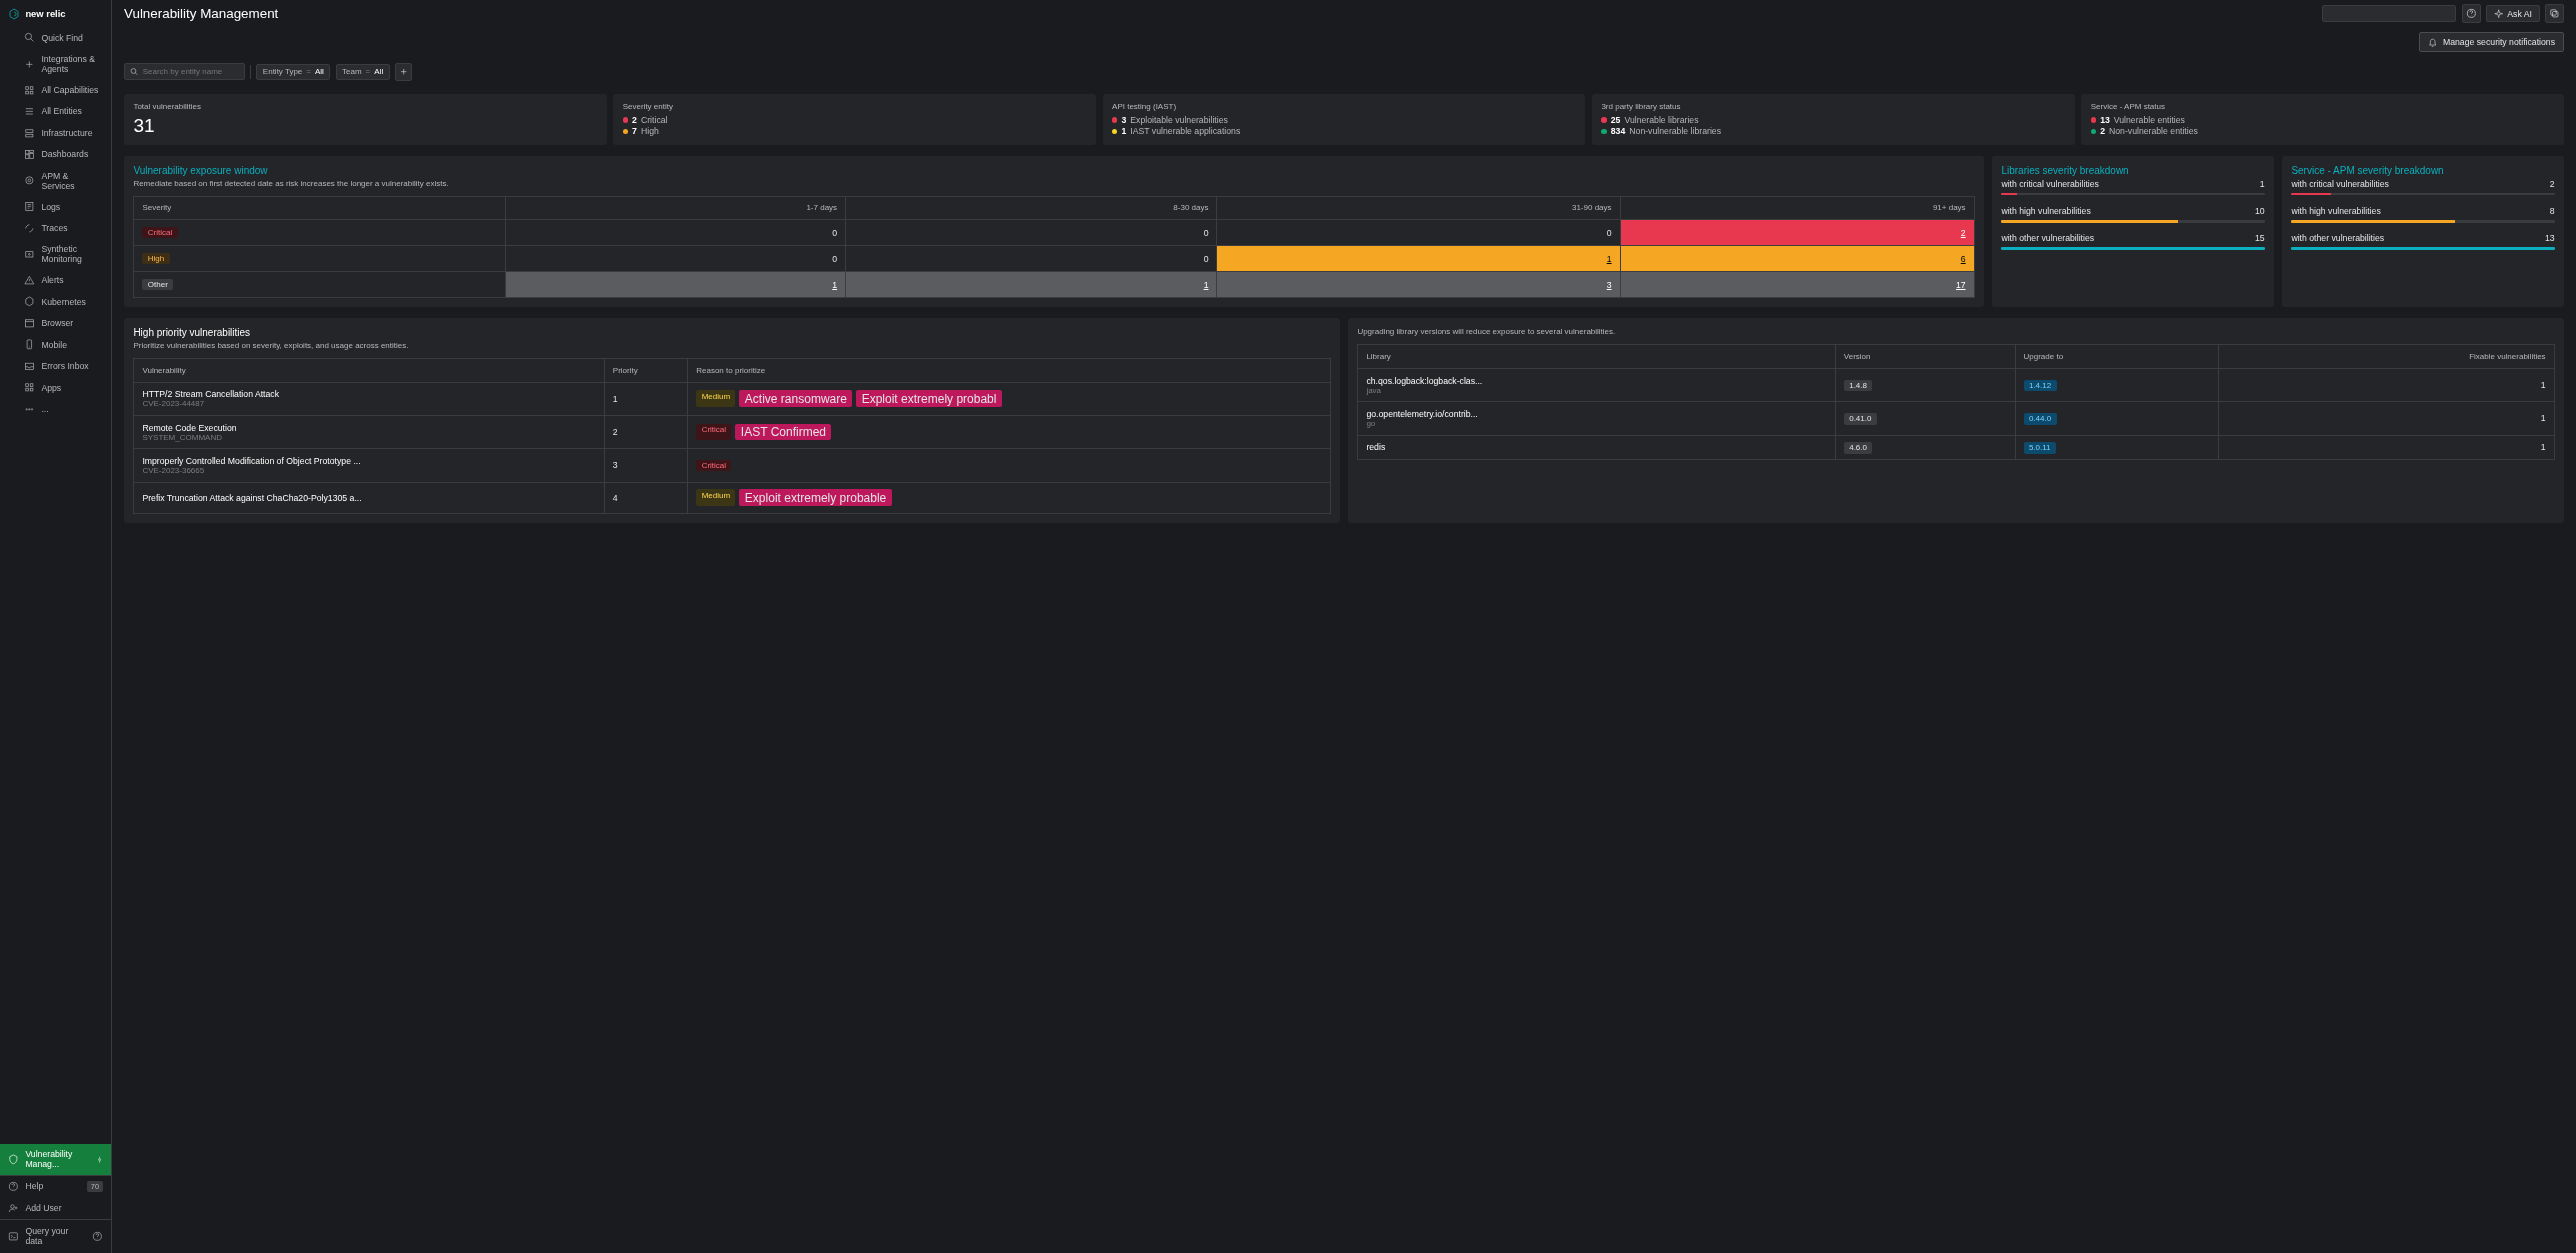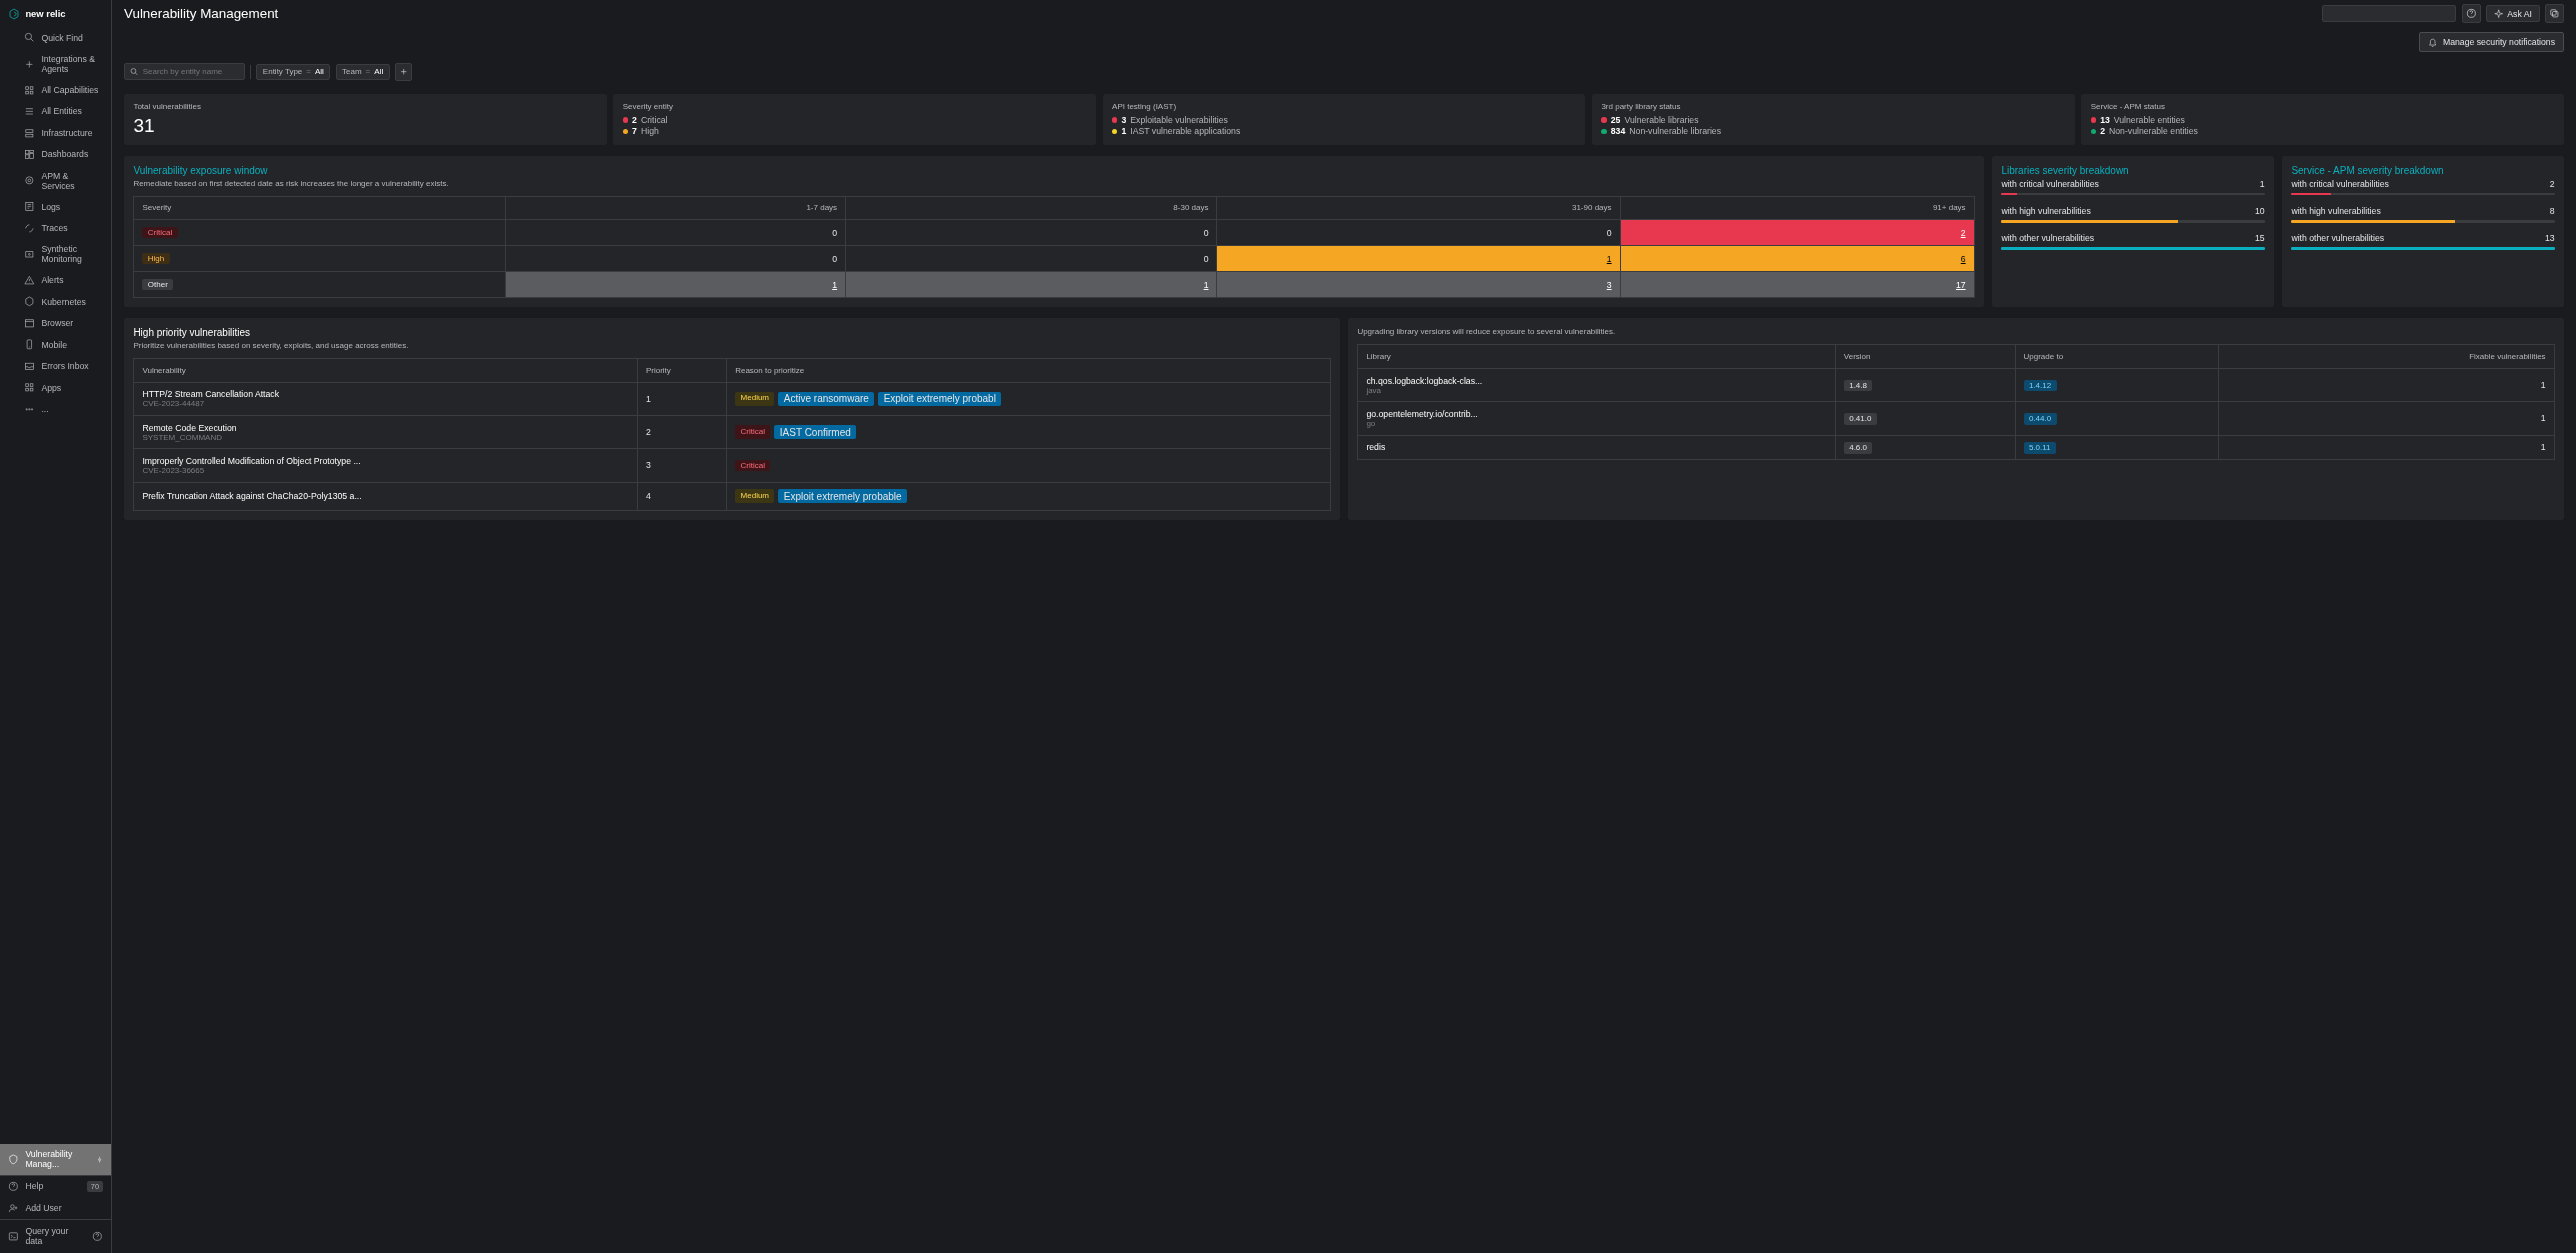--- a/index.html
+++ b/index.html
@@ -6,21 +6,21 @@
 body { font-family: -apple-system, BlinkMacSystemFont, "Segoe UI", sans-serif; background: #1a1b1e; color: #e4e5e7; font-size: 8.7px; overflow: hidden; }
 .app { display: flex; height: 100vh; }
 
 
 .sidebar { width: 112px; background: #1a1b1e; border-right: 0.7px solid #3a3c40; display: flex; flex-direction: column; }
 .logo-row { display: flex; align-items: center; padding: 5.4px 8px; height: 27px; }
 .logo-icon { width: 12px; height: 12px; margin-right: 5.4px; }
 .logo-text { font-weight: 600; color: #fff; font-size: 9.4px; }
 .nav { flex: 1; overflow-y: auto; margin-left: 16px; }
 .nav-item { display: flex; align-items: center; padding: 5.4px 8px; color: #b5b7bb; cursor: pointer; font-size: 8.7px; gap: 6.7px; }
-.nav-item.active { background: #737373; color: #fff; }
+.nav-item.active { background: #15803d; color: #fff; }
 .nav-icon { width: 10.7px; height: 10.7px; flex-shrink: 0; display: flex; align-items: center; justify-content: center; }
 .badge { margin-left: auto; background: #3a3c40; padding: 0.7px 4px; border-radius: 2px; font-size: 7.4px; }
 .pin-icon { margin-left: auto; width: 9.4px; height: 9.4px; }
 .nav-footer { border-top: 0.7px solid #3a3c40; }
 .query-bar { display: flex; align-items: center; padding: 6.7px 8px; border-top: 0.7px solid #3a3c40; gap: 6.7px; font-size: 8.7px; color: #b5b7bb; }
 .query-help { margin-left: auto; }
 
 
 .main { flex: 1; display: flex; flex-direction: column; overflow: hidden; }
 .topbar { display: flex; align-items: center; padding: 5.4px 12px; height: 27px; }
@@ -101,21 +101,21 @@
 .panels2 { display: grid; grid-template-columns: 1fr 1fr; gap: 8px; margin-top: 10.7px; }
 
 
 .data-table { width: 100%; border-collapse: collapse; }
 .data-table th, .data-table td { border: 0.7px solid #3a3c40; padding: 6.7px 8px; text-align: left; font-size: 8.7px; }
 .data-table th { color: #b5b7bb; font-weight: 400; font-size: 8px; }
 .data-table td.num { text-align: right; }
 .vuln-name { color: #fff; }
 .vuln-cve { color: #7a7c80; font-size: 8px; }
 .reason-box { display: flex; gap: 4px; flex-wrap: wrap; }
-.reason-pill { background: #0369a1; padding: 1.3px 5.4px; border-radius: 2px; font-size: 10px; white-space: nowrap; }
+.reason-pill { background: #be185d; padding: 1.3px 5.4px; border-radius: 2px; font-size: 12px; white-space: nowrap; }
 .ver-pill { background: #3a3c40; padding: 1.3px 5.4px; border-radius: 2px; font-size: 8px; }
 .ver-pill.blue { background: #0c4a6e; color: #7dd3fc; }
 .lib-name { color: #fff; }
 .lib-lang { color: #7a7c80; font-size: 8px; }
 
 svg { stroke: currentColor; fill: none; stroke-width: 1.5; }
 </style>
 </head>
 <body>
 

